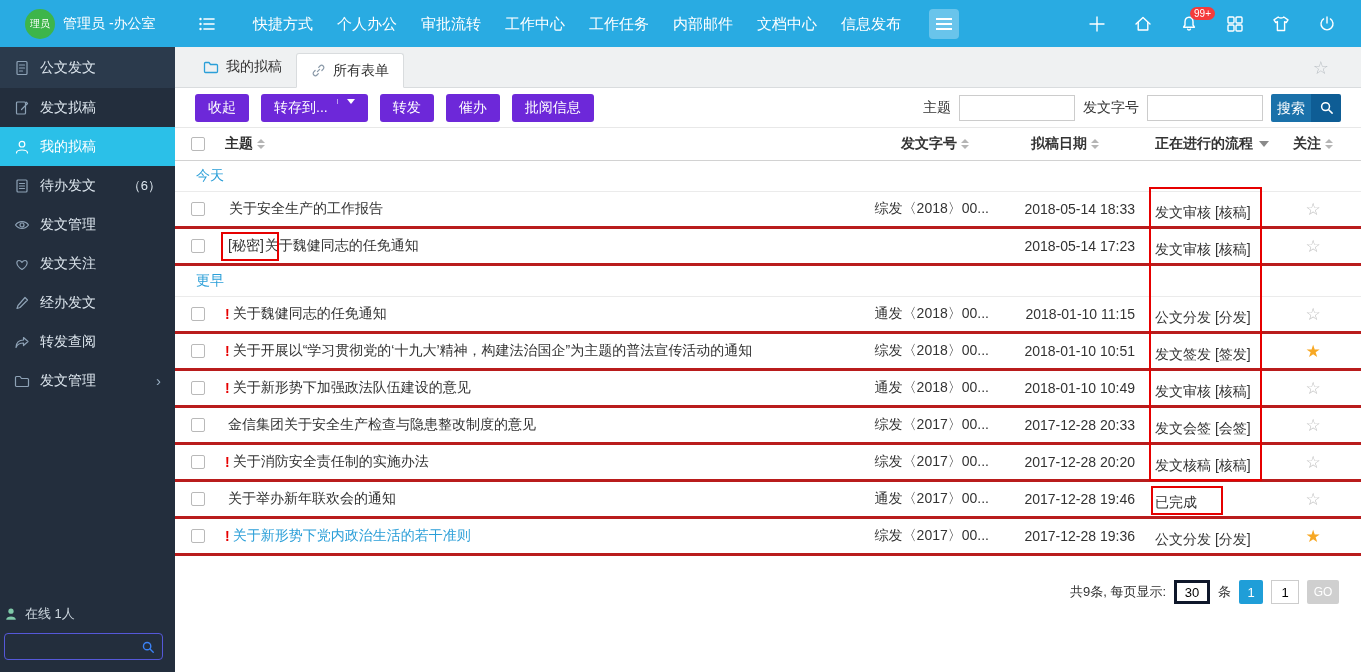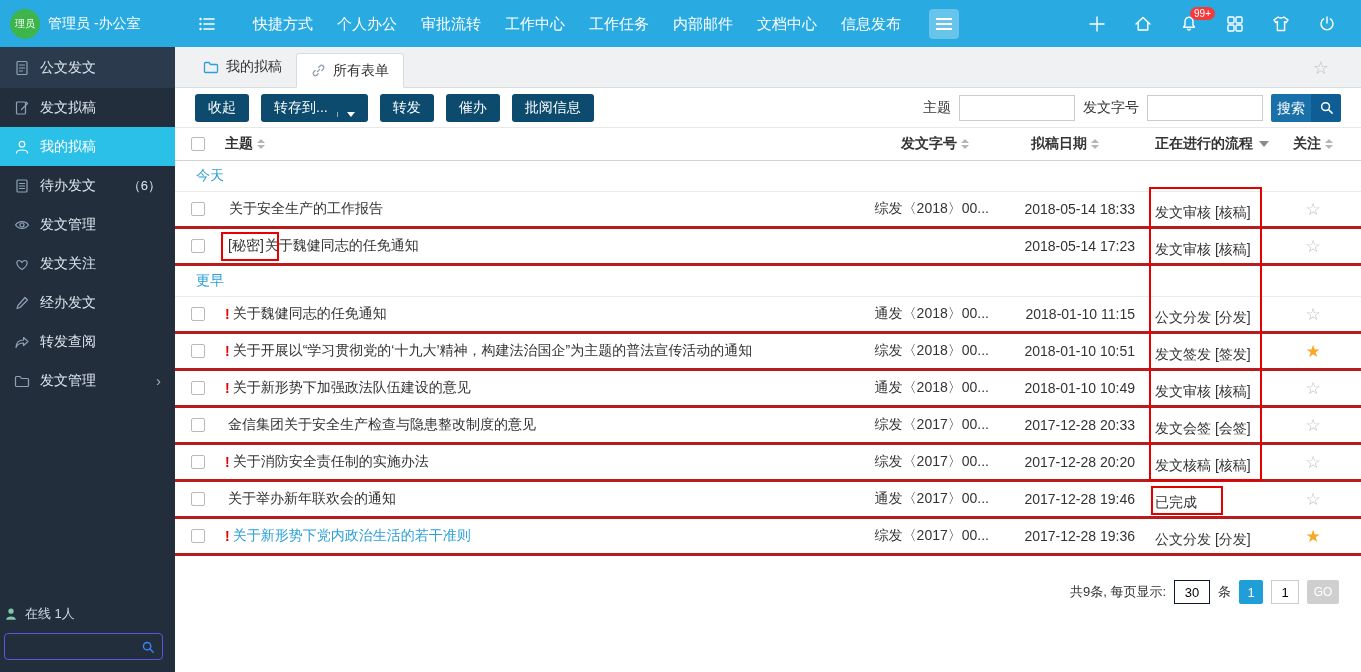--- a/index.html
+++ b/index.html
@@ -2,21 +2,21 @@
 <html><head>
 <meta charset="utf-8">
 <style>
   * { margin:0; padding:0; box-sizing:border-box; }
   body { font-family:"Liberation Sans","DejaVu Sans",sans-serif; background:#fff; }
   .app { position:relative; width:1361px; height:672px; overflow:hidden; background:#fff; }
 
   
   .topbar { position:absolute; left:0; top:0; width:1361px; height:47px; background:#29abe2; display:flex; align-items:center; z-index:20; }
   .user-block { width:175px; height:100%; display:flex; align-items:center; gap:8px; padding-left:10px; flex:none; }
-  .avatar { width:30px; height:30px; border-radius:50%; background:#3db54a; color:#fff; font-size:10px; display:flex; align-items:center; justify-content:center; flex:none; }
+  .avatar { width:30px; height:30px; border-radius:50%; background:#3db54a; color:#fff; font-size:10px; display:flex; align-items:center; justify-content:center; flex:none;margin-left:15px; }
   .user-name { color:#fff; font-size:14px; white-space:nowrap; }
   .menu-icon1 { margin-left:22px; cursor:pointer; display:flex; }
   .topnav { display:flex; margin-left:24px; }
   .nav-item { color:#fff; font-size:15px; line-height:47px; padding:0 12px; cursor:pointer; white-space:nowrap; }
   .menu-box { width:30px; height:30px; background:rgba(255,255,255,.3); border-radius:4px; margin-left:16px; display:flex; flex-direction:column; justify-content:center; align-items:center; gap:3px; cursor:pointer; flex:none; }
   .menu-box i { display:block; width:16px; height:2px; background:#fff; }
   .top-icons { margin-left:auto; display:flex; align-items:center; gap:26px; padding-right:24px; }
   .tico { cursor:pointer; display:flex; position:relative; }
   .tico svg { stroke:#fff; fill:none; stroke-width:1.4; stroke-linecap:round; stroke-linejoin:round; }
   .badge { position:absolute; top:-7px; right:-16px; background:#f43b3b; color:#fff; font-size:10px; line-height:13px; padding:0 4px; border-radius:8px; white-space:nowrap; }
@@ -42,21 +42,21 @@
   .main { position:absolute; left:175px; top:47px; width:1186px; height:625px; background:#fff; }
 
   .tabbar { height:41px; background:#eff1f2; border-bottom:1px solid #d9dcde; display:flex; align-items:flex-end; padding-left:14px; position:relative; }
   .tab { display:flex; align-items:center; gap:7px; font-size:14px; color:#333; padding:0 14px; cursor:pointer; }
   .tab.plain { height:41px; }
   .tab.active { height:35px; background:#fff; border:1px solid #d9dcde; border-bottom:1px solid #fff; margin-bottom:-1px; border-radius:3px 3px 0 0; z-index:2; }
   .tab svg { stroke-width:1.3; fill:none; stroke-linecap:round; stroke-linejoin:round; }
   .tab-star { position:absolute; right:32px; top:10px; color:#b9bfc4; font-size:18px; cursor:pointer; }
 
   .toolbar { height:39px; display:flex; align-items:center; gap:12px; padding:0 20px; }
-  .btn { background:#0c4a6e; color:#fff; border:none; font-size:14px; padding:5px 13px; border-radius:3px; cursor:pointer; display:flex; align-items:flex-end; font-family:inherit; }
+  .btn { background:#6d28d9; color:#fff; border:none; font-size:14px; padding:5px 13px; border-radius:3px; cursor:pointer; display:flex; align-items:flex-start; font-family:inherit; }
   .btn .caret { margin-left:9px; padding-left:9px; border-left:1px solid rgba(255,255,255,.55); display:flex; align-items:center; }
   .btn .caret i { width:0; height:0; border-left:4px solid transparent; border-right:4px solid transparent; border-top:5px solid #fff; }
   .filters { margin-left:auto; display:flex; align-items:center; gap:8px; }
   .flabel { font-size:14px; color:#333; }
   .finput { width:116px; height:26px; border:1px solid #ccc; padding:0 6px; font-size:13px; outline:none; font-family:inherit; }
   .search-btn { display:flex; height:28px; border-radius:2px; overflow:hidden; cursor:pointer; }
   .search-txt { background:#1a71aa; color:#fff; font-size:14px; padding:0 6px; line-height:28px; }
   .search-ic { background:#0e5d95; width:30px; display:flex; align-items:center; justify-content:center; }
   .search-ic svg { stroke:#fff; fill:none; stroke-width:1.6; stroke-linecap:round; }
 
@@ -83,21 +83,21 @@
   .title { cursor:pointer; overflow:hidden; text-overflow:ellipsis; }
   .title.link-blue { color:#2b9fd8; }
   .cell-docno { text-align:right; padding-right:6px; }
   .cell-date { text-align:right; }
   .cell-flow { padding-left:20px;margin-top:7px; }
   .cell-star { text-align:center; color:#bcbcbc; font-size:17px; cursor:pointer; }
   .cell-star.filled { color:#f7a824; }
 
   
   .pagination { display:flex; justify-content:flex-end; align-items:center; gap:8px; padding:24px 22px 0 0; font-size:13px; color:#333; }
-  .psize { width:36px; height:24px; border:1px solid #0f172a; text-align:center; font-size:13px; outline:none; font-family:inherit; }
+  .psize { width:36px; height:24px; border:3px solid #0f172a; text-align:center; font-size:13px; outline:none; font-family:inherit; }
   .pbtn { width:24px; height:24px; background:#1f9ed8; color:#fff; display:flex; align-items:center; justify-content:center; border-radius:2px; cursor:pointer; font-size:13px; }
   .pinput { width:28px; height:24px; border:1px solid #ccc; text-align:center; font-size:13px; outline:none; font-family:inherit; }
   .gobtn { width:32px; height:24px; background:#cfcfcf; color:#fff; display:flex; align-items:center; justify-content:center; border-radius:2px; font-size:12px; cursor:pointer; }
 
   
   .anno { position:absolute; border:2px solid #e60000; z-index:50; pointer-events:none; }
   .anno-secret { left:221px; top:232px; width:58px; height:29px; }
   .anno-flow { left:1149px; top:187px; width:113px; height:294px; }
   .anno-done { left:1151px; top:486px; width:72px; height:29px; }
 </style>

